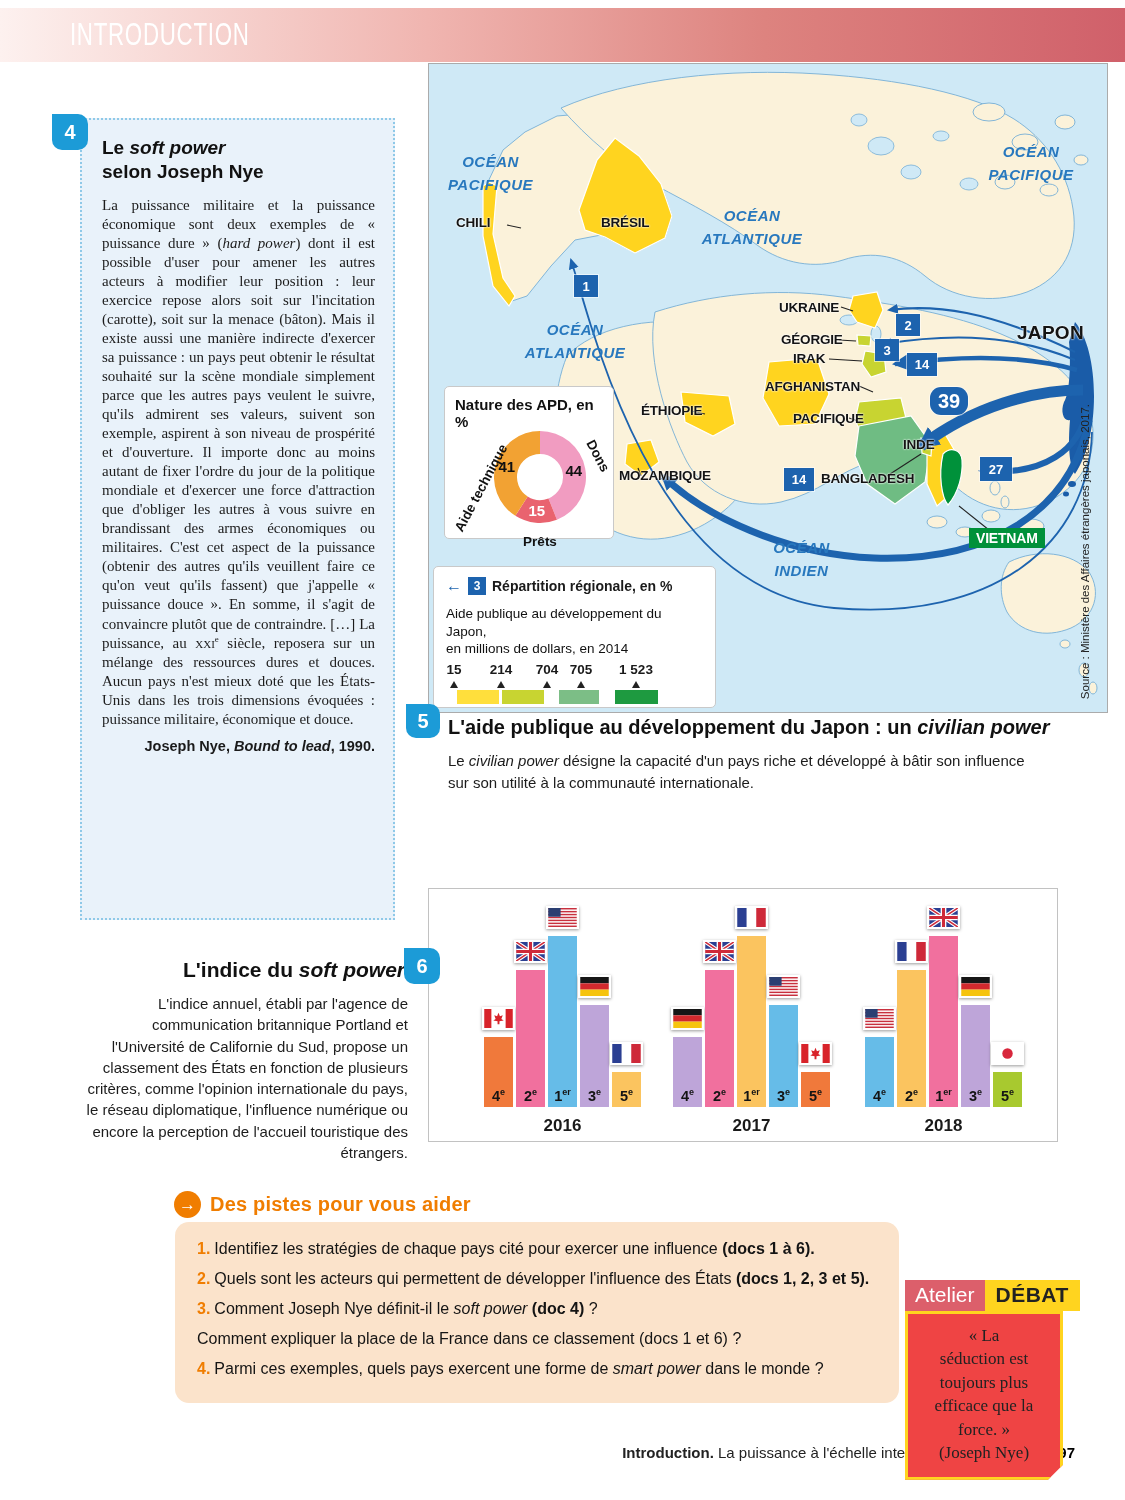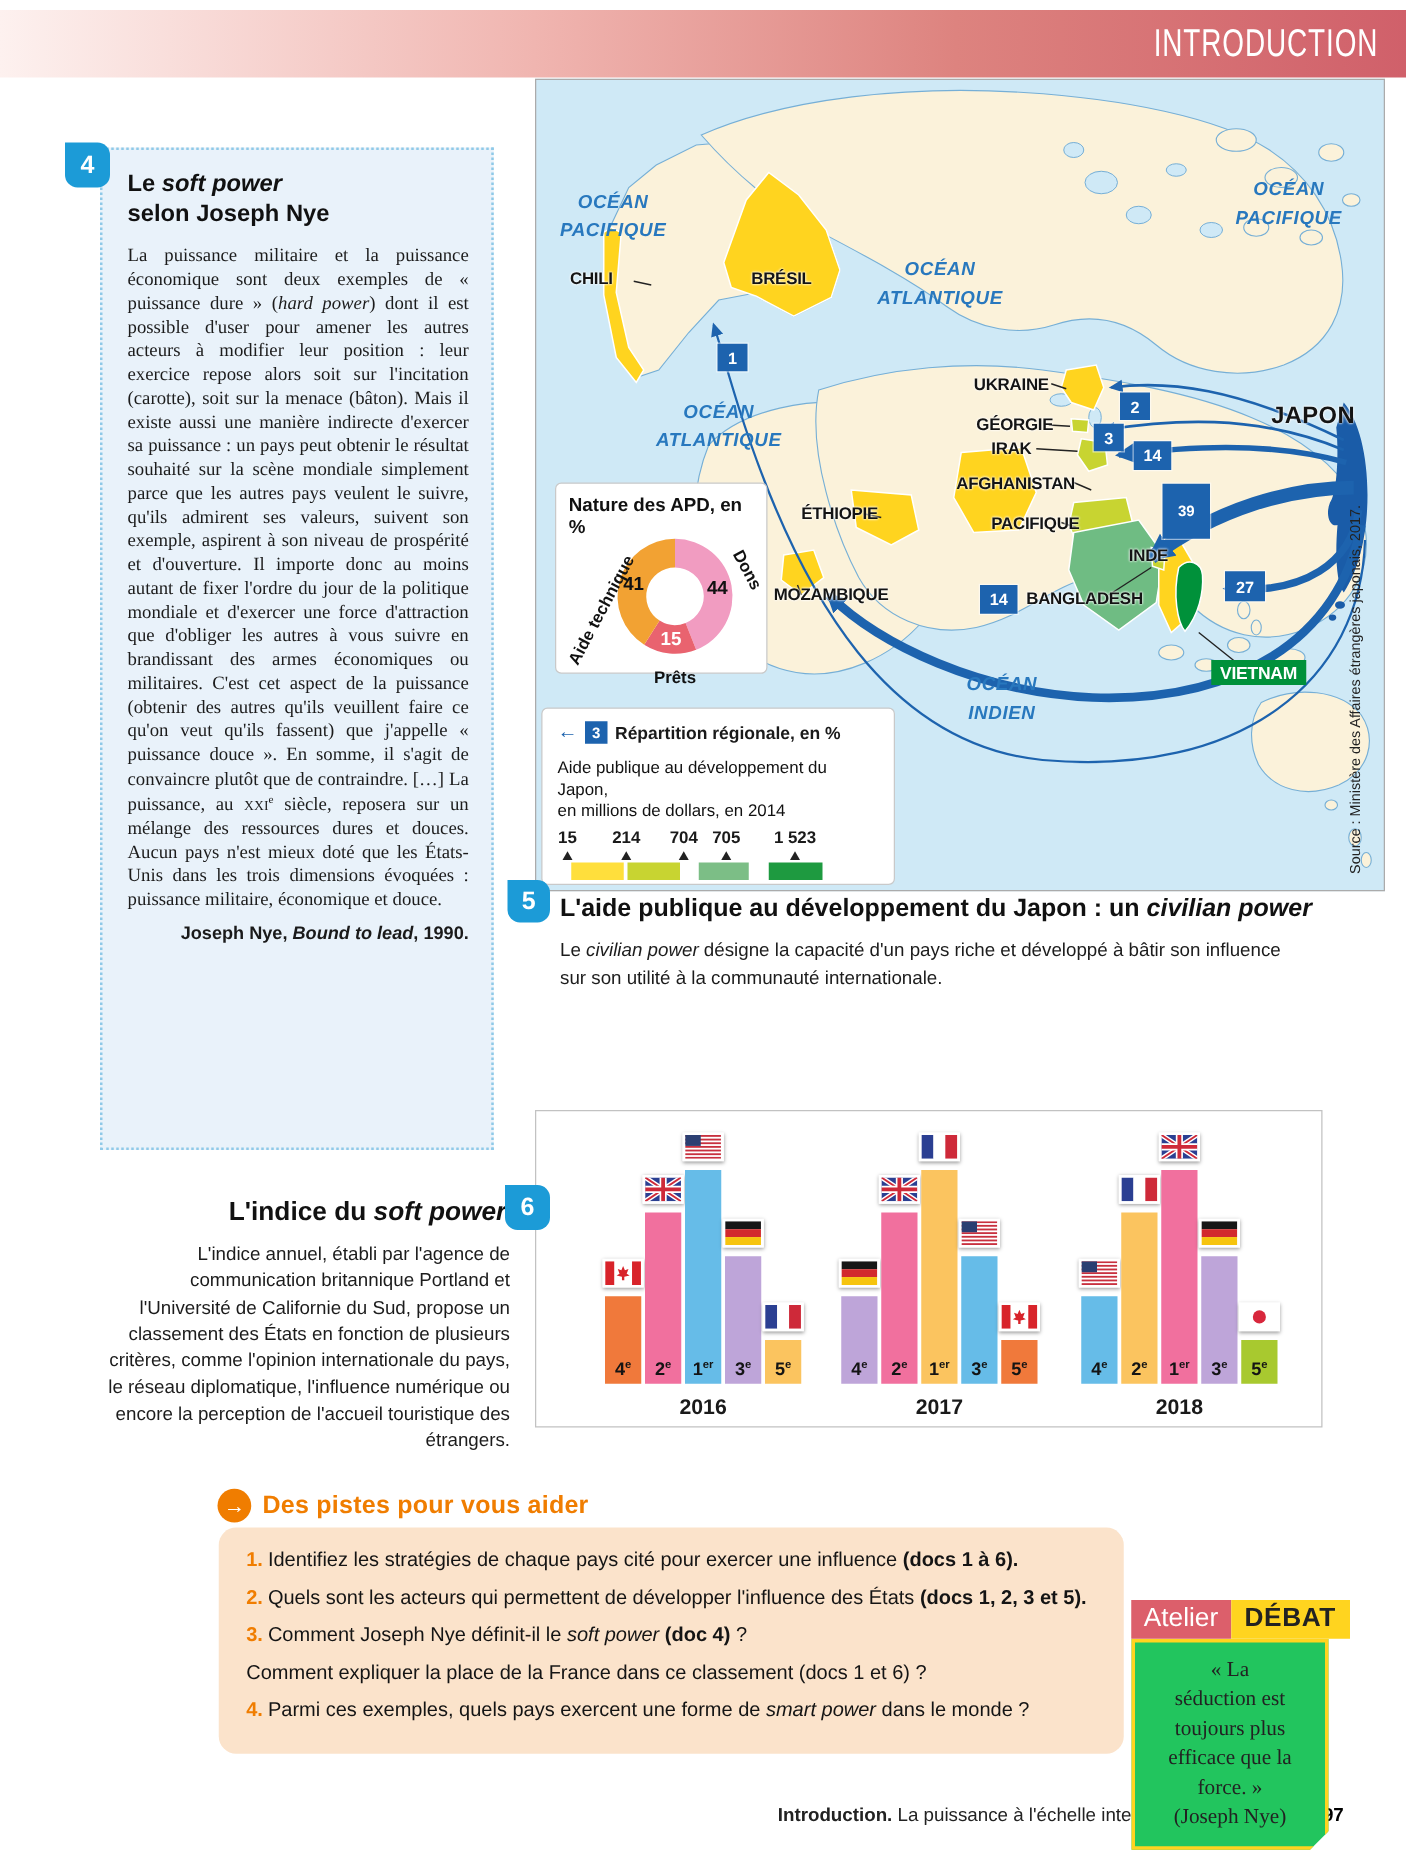--- a/index.html
+++ b/index.html
@@ -2,21 +2,21 @@
 <html><head>
 <meta charset="utf-8">
 <style>
   *{margin:0;padding:0;box-sizing:border-box}
   body{background:#fff}
   .page{position:relative;width:1125px;height:1500px;background:#fff;overflow:hidden;
         font-family:"Liberation Sans",sans-serif;color:#1a1a1a}
   
   .hdr{position:absolute;left:0;top:8px;width:1125px;height:54px;
        background:linear-gradient(90deg,#fdf1ef 0%,#f0b5b0 38%,#dd837f 68%,#d0606a 100%);
-       display:flex;align-items:center;justify-content:flex-end;padding-right:22px}
+       display:flex;align-items:center;padding-right:22px}
   .hdr span{color:#fff;font-size:31px;letter-spacing:1px;display:inline-block;
             transform:scaleX(.72);transform-origin:right center;font-weight:400}
   
   .docbadge{position:absolute;background:#1C9BD7;color:#fff;font-weight:bold;
             display:flex;align-items:center;justify-content:center;
             border-radius:10px;border-top-left-radius:0;z-index:6}
   
   .doc4{position:absolute;left:80px;top:118px;width:315px;height:802px;
         background:#E9F2FA;border:2px dotted #8FC9E8;padding:16px 18px 10px 20px;overflow:hidden}
   .doc4 h2{font-size:19px;line-height:1.25;color:#111;margin-bottom:12px}
@@ -80,21 +80,21 @@
   .pistes-head .t{color:#F07D00;font-weight:bold;font-size:20px;letter-spacing:.2px}
   .pistes-box{position:absolute;left:175px;top:1222px;width:724px;min-height:156px;
               background:#FBE3CB;border-radius:14px;padding:16px 22px 14px;z-index:1}
   .pq{font-size:16px;line-height:1.32;margin-bottom:9px;color:#141414}
   .pq .qnum{color:#F07D00;font-weight:bold;margin-right:4px}
   
   .atelier{position:absolute;left:905px;top:1280px;width:158px;z-index:3}
   .atelier .tabs{display:flex;font-family:Liberation Sans, sans-serif;font-size:21px}
   .atelier .tabL{background:#DC5F6B;color:#fff;padding:3px 10px 4px}
   .atelier .tabR{background:#FFD41F;color:#222;padding:3px 11px 4px;font-weight:bold;letter-spacing:.5px}
-  .atelier .bx{background:#22c55e;border:3px solid #FFD41F;padding:10px 26px 12px;text-align:center;
+  .atelier .bx{background:#ef4444;border:3px solid #FFD41F;padding:10px 26px 12px;text-align:center;
                font-family:"Liberation Serif",serif;font-size:17px;line-height:1.38;color:#222;
                clip-path:polygon(0 0,100% 0,100% calc(100% - 15px),calc(100% - 15px) 100%,0 100%)}
   
   .footer{position:absolute;left:0;right:50px;top:1444px;text-align:right;font-size:15px;color:#222}
   .footer .b{font-weight:bold}
   .footer .pg{font-weight:bold;color:#000000;margin-left:6px}
   sup{font-size:.6em}
 </style>
 </head>
 <body>
@@ -276,21 +276,21 @@
         <div class="mlabel" style="left: 434px; top: 373px; padding-left: 40px;">INDE</div>
         <div class="mlabel" style="left: 212px; top: 339px;">ÉTHIOPIE</div>
         <div class="mlabel" style="left: 190px; top: 404px;">MOZAMBIQUE</div>
         <div class="mlabel" style="left: 392px; top: 407px;">BANGLADESH</div>
         <div class="mlabel box" style="left: 540px; top: 464px;">VIETNAM</div>
         <div class="mlabel big" style="left: 588px; top: 258px;">JAPON</div>
         <div class="mbadge" style="left: 145px; top: 211px; width: 24px; height: 22px;">1</div>
         <div class="mbadge" style="left: 467px; top: 250px; width: 24px; height: 22px;">2</div>
         <div class="mbadge" style="left: 446px; top: 275px; width: 24px; height: 22px;">3</div>
         <div class="mbadge" style="left: 478px; top: 288.5px; width: 30px; height: 23px;">14</div>
-        <div class="mbadge" style="left: 501px; top: 323px; width: 38px; height: 44px; font-size: 12px;">39</div>
+        <div class="mbadge" style="left: 501px; top: 323px; width: 38px; height: 28px; font-size: 20px; border-radius: 11px;">39</div>
         <div class="mbadge" style="left: 551px; top: 393px; width: 32px; height: 24px;">27</div>
         <div class="mbadge" style="left: 355px; top: 403.5px; width: 30px; height: 23px;">14</div>
       </div>
   </div>
 
   <div class="docbadge" style="left:406px;top:704px;width:34px;height:34px;font-size:20px">5</div>
   <div class="doc5-title"><span>L'aide publique au développement du Japon : un </span><span style="font-style: italic;">civilian power</span></div>
   <div class="doc5-sub"><span>Le </span><span style="font-style: italic;">civilian power</span><span> désigne la capacité d'un pays riche et développé à bâtir son influence
 sur son utilité à la communauté internationale.</span></div>
 

